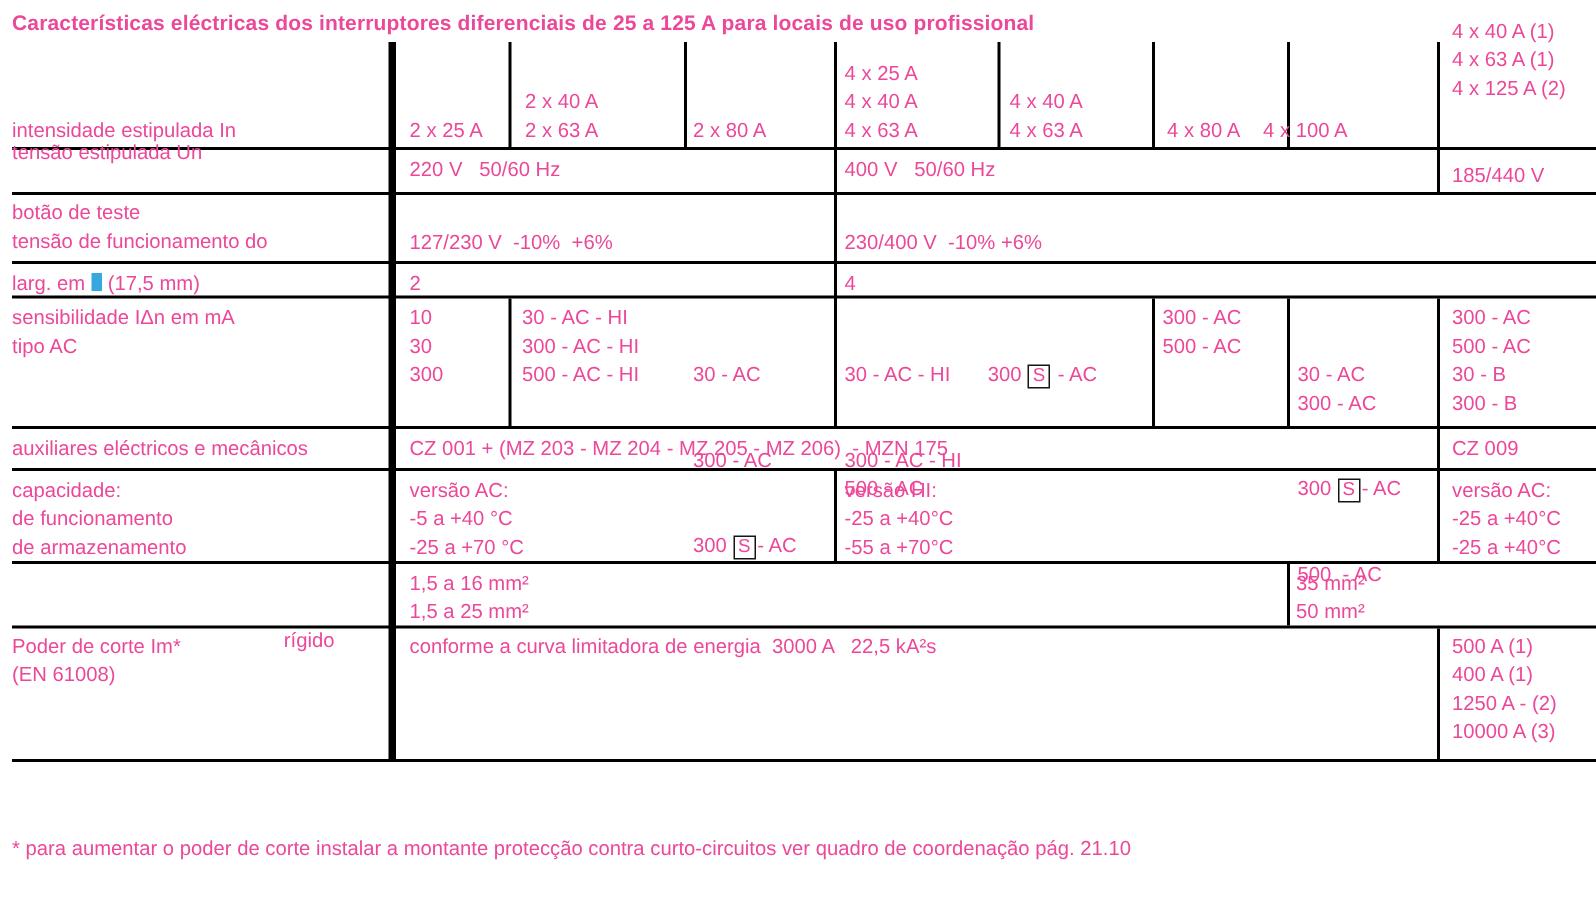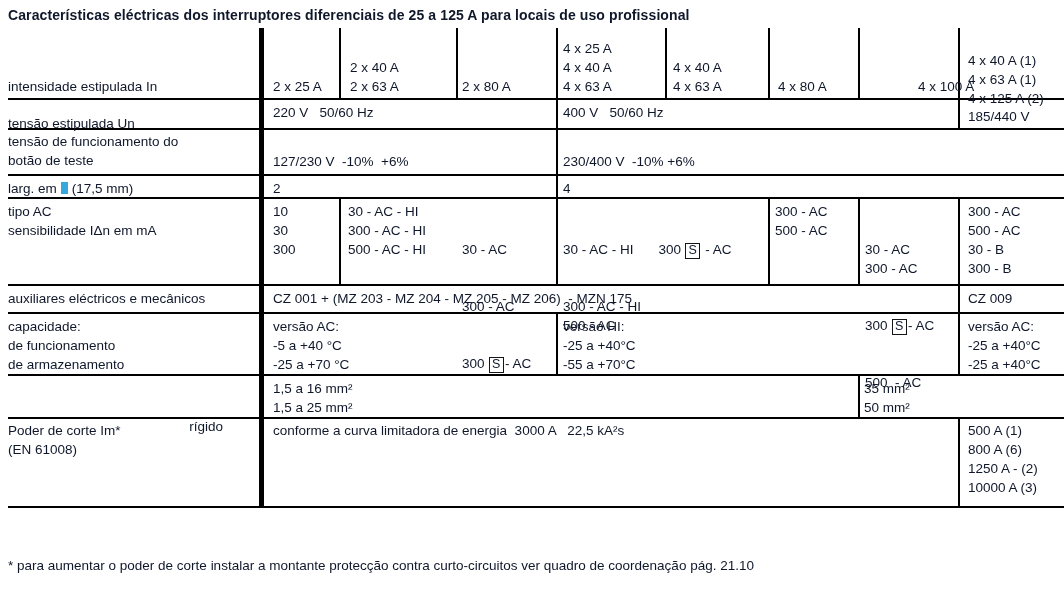--- a/index.html
+++ b/index.html
@@ -1,18 +1,18 @@
 <!DOCTYPE html>
 <html><head>
 <meta charset="utf-8">
 <style>
   html,body { margin:0; padding:0; background:#ffffff; }
   .page {
     position:relative; width:1064px; height:600px; background:#fff;
-    font-family:"Liberation Sans", sans-serif; color:#0f172a; overflow:hidden;
+    font-family:"Liberation Sans", sans-serif; color:#ec4899; overflow:hidden;
   }
   .title { position:absolute; left:8px; top:7px; font-size:14px; font-weight:bold; letter-spacing:0.1px; }
   .cell { position:absolute; font-size:13.5px; line-height:19px; white-space:pre; }
   .cell div { white-space:pre; }
   .rule { position:absolute; background:#000; }
   .h { height:2px; }
   .v { width:2px; }
   .vthick { width:5px; }
   .sbox {
     display:inline-block; border:1.5px solid #151515; line-height:13px;
@@ -57,37 +57,37 @@
   <div class="rule v" style="left:858px;top:376px;height:41px"></div>
   <div class="rule v" style="left:958px;top:419px;height:87px"></div>
 
   <div class="cell" style="left:8px;bottom:504px">intensidade estipulada In</div>
   <div class="cell" style="left:273px;bottom:504px"><div>2 x 25 A</div></div>
   <div class="cell" style="left:350px;bottom:504px"><div>2 x 40 A</div><div>2 x 63 A</div></div>
   <div class="cell" style="left:462px;bottom:504px"><div>2 x 80 A</div></div>
   <div class="cell" style="left:563px;bottom:504px"><div>4 x 25 A</div><div>4 x 40 A</div><div>4 x 63 A</div></div>
   <div class="cell" style="left:673px;bottom:504px"><div>4 x 40 A</div><div>4 x 63 A</div></div>
   <div class="cell" style="left:778px;bottom:504px"><div>4 x 80 A</div></div>
-  <div class="cell" style="left:918px;bottom:504px"><div>4 x 100 A</div></div>
-  <div class="cell" style="left:968px;bottom:492px"><div>4 x 40 A (1)</div><div>4 x 63 A (1)</div><div>4 x 125 A (2)</div></div>
+  <div class="cell" style="left:842px;bottom:504px"><div>4 x 100 A</div></div>
+  <div class="cell" style="left:968px;bottom:532px"><div>4 x 40 A (1)</div><div>4 x 63 A (1)</div><div>4 x 125 A (2)</div></div>
 
-  <div class="cell" style="left:8px;top:114px">tensão estipulada Un</div>
+  <div class="cell" style="left:8px;top:92px">tensão estipulada Un</div>
   <div class="cell" style="left:273px;top:103px">220 V   50/60 Hz</div>
   <div class="cell" style="left:563px;top:103px">400 V   50/60 Hz</div>
   <div class="cell" style="left:968px;top:107px">185/440 V</div>
 
-  <div class="cell" style="left:8px;top:132px"><div>tensão de funcionamento do</div><div>botão de teste</div></div>
+  <div class="cell" style="left:8px;top:132px"><div>botão de teste</div><div>tensão de funcionamento do</div></div>
   <div class="cell" style="left:273px;top:152px">127/230 V  -10%  +6%</div>
   <div class="cell" style="left:563px;top:152px">230/400 V  -10% +6%</div>
 
   <div class="cell" style="left:8px;top:179px"><span>larg. em</span><span class="modsq" style="background: rgb(53, 168, 221);"></span><span>(17,5 mm)</span></div>
   <div class="cell" style="left:273px;top:179px">2</div>
   <div class="cell" style="left:563px;top:179px">4</div>
 
-  <div class="cell" style="left:8px;top:202px"><div>tipo AC</div><div>sensibilidade IΔn em mA</div></div>
+  <div class="cell" style="left:8px;top:202px"><div>sensibilidade IΔn em mA</div><div>tipo AC</div></div>
   <div class="cell" style="left:273px;top:202px"><div>10</div><div>30</div><div>300</div></div>
   <div class="cell" style="left:348px;top:202px"><div>30 - AC - HI</div><div>300 - AC - HI</div><div>500 - AC - HI</div></div>
   <div class="cell" style="left:462px;top:202px">
     <div>30 - AC</div>
     <div>300 - AC</div>
     <div><span>300</span><span class="sbox">S</span><span>- AC</span></div>
   </div>
   <div class="cell" style="left:563px;top:202px">
     <div><span>30 - AC - HI</span><span style="margin-left:25px">300</span><span class="sbox">S</span><span> - AC</span></div>
     <div><div>300 - AC - HI</div><div>500 - AC</div></div>
@@ -110,21 +110,21 @@
   <div class="cell" style="left:968px;top:317px"><div>versão AC:</div><div>-25 a +40°C</div><div>-25 a +40°C</div></div>
 
   <div class="cell" style="left:8px;top:379px;width:215px">
     <div class="alright">rígido</div>
   </div>
   <div class="cell" style="left:273px;top:379px"><div>1,5 a 16 mm²</div><div>1,5 a 25 mm²</div></div>
   <div class="cell" style="left:864px;top:379px"><div>35 mm²</div><div>50 mm²</div></div>
 
   <div class="cell" style="left:8px;top:421px"><div>Poder de corte Im*</div><div>(EN 61008)</div></div>
   <div class="cell" style="left:273px;top:421px"><div>conforme a curva limitadora de energia  3000 A   22,5 kA²s</div></div>
-  <div class="cell" style="left:968px;top:421px"><div>500 A (1)</div><div>800 A (6)</div><div>1250 A - (2)</div><div>10000 A (3)</div></div>
+  <div class="cell" style="left:968px;top:421px"><div>500 A (1)</div><div>400 A (1)</div><div>1250 A - (2)</div><div>10000 A (3)</div></div>
 
   <div class="fnotes">
     <div><span>* para aumentar o poder de corte instalar a montante protecção contra curto-circuitos ver quadro de coordenação pág. </span><b>21.</b><span>10</span></div>
     
     
     
   </div>
 
 </div>
 

